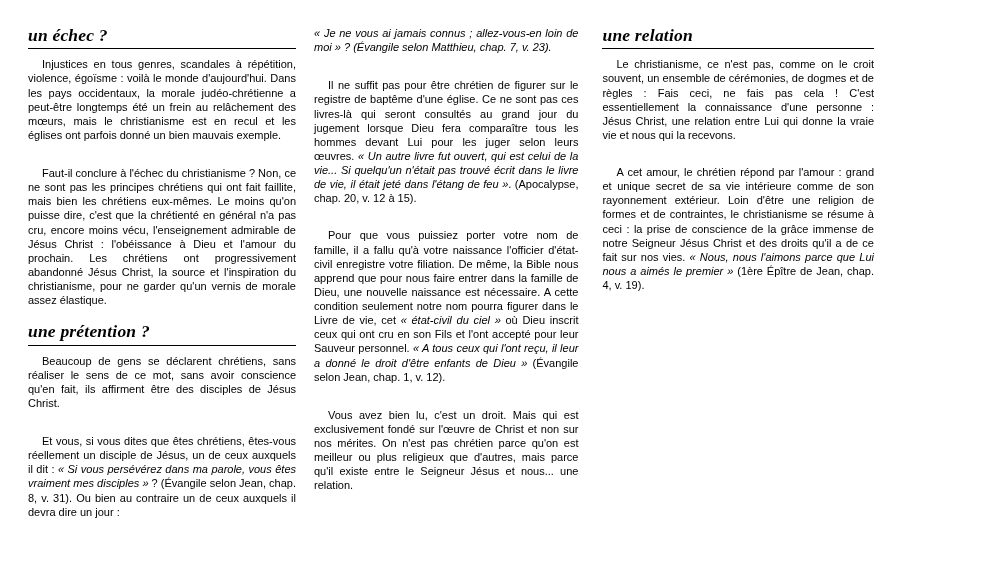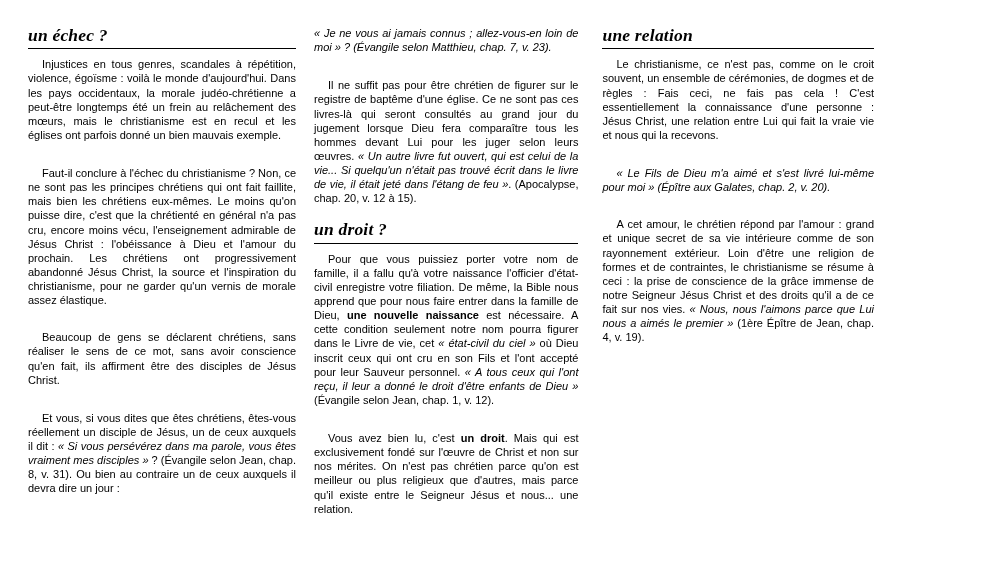--- a/index.html
+++ b/index.html
@@ -49,52 +49,51 @@
     margin: 0;
     padding: 0;
     text-align: justify;
     hyphens: none;
   }
   p.para + p.para { margin-top: 24px; }
   .first-para { margin-top: 8px !important; text-indent: 14px; }
   .indent { text-indent: 14px; }
   .sec-gap { height: 15px; }
   i, .it { font-style: italic; }
-  b, .bd { font-weight: bold; }
+  b, .bd { font-weight: normal; }
 </style>
 </head>
 <body>
 
 <div class="page">
 
   <div class="column col-1">
     <h2 class="heading">un échec ?</h2>
     <p class="para first-para">Injustices en tous genres, scandales à répétition, violence, égoïsme : voilà le monde d'aujourd'hui. Dans les pays occidentaux, la morale judéo-chrétienne a peut-être longtemps été un frein au relâchement des mœurs, mais le christianisme est en recul et les églises ont parfois donné un bien mauvais exemple.</p>
     <p class="para indent">Faut-il conclure à l'échec du christianisme ? Non, ce ne sont pas les principes chrétiens qui ont fait faillite, mais bien les chrétiens eux-mêmes. Le moins qu'on puisse dire, c'est que la chrétienté en général n'a pas cru, encore moins vécu, l'enseignement admirable de Jésus Christ : l'obéissance à Dieu et l'amour du prochain. Les chrétiens ont progressivement abandonné Jésus Christ, la source et l'inspiration du christianisme, pour ne garder qu'un vernis de morale assez élastique.</p>
 
     <div class="sec-gap"></div>
 
+    <h2 class="heading">une prétention ?</h2>
     <p class="para first-para">Beaucoup de gens se déclarent chrétiens, sans réaliser le sens de ce mot, sans avoir conscience qu'en fait, ils affirment être des disciples de Jésus Christ.</p>
     <p class="para indent">Et vous, si vous dites que êtes chrétiens, êtes-vous réellement un disciple de Jésus, un de ceux auxquels il dit : <i>« Si vous persévérez dans ma parole, vous êtes vraiment mes disciples »</i> ? (Évangile selon Jean, chap. 8, v. 31). Ou bien au contraire un de ceux auxquels il devra dire un jour :</p>
   </div>
 
   <div class="column col-2">
     <p class="para" style="font-style:italic"><i>« Je ne vous ai jamais connus ; allez-vous-en loin de moi »</i> ? (Évangile selon Matthieu, chap. 7, v. 23).</p>
     <p class="para indent">Il ne suffit pas pour être chrétien de figurer sur le registre de baptême d'une église. Ce ne sont pas ces livres-là qui seront consultés au grand jour du jugement lorsque Dieu fera comparaître tous les hommes devant Lui pour les juger selon leurs œuvres. <i>« Un autre livre fut ouvert, qui est celui de la vie... Si quelqu'un n'était pas trouvé écrit dans le livre de vie, il était jeté dans l'étang de feu »</i>. (Apocalypse, chap. 20, v. 12 à 15).</p>
 
     <div class="sec-gap"></div>
 
-    <h2 class="heading">un droit ?</h2>
     <p class="para first-para">Pour que vous puissiez porter votre nom de famille, il a fallu qu'à votre naissance l'officier d'état-civil enregistre votre filiation. De même, la Bible nous apprend que pour nous faire entrer dans la famille de Dieu, <b>une nouvelle naissance</b> est nécessaire. A cette condition seulement notre nom pourra figurer dans le Livre de vie, cet <i>« état-civil du ciel »</i> où Dieu inscrit ceux qui ont cru en son Fils et l'ont accepté pour leur Sauveur personnel. <i>« A tous ceux qui l'ont reçu, il leur a donné le droit d'être enfants de Dieu »</i> (Évangile selon Jean, chap. 1, v. 12).</p>
     <p class="para indent">Vous avez bien lu, c'est <b>un droit</b>. Mais qui est exclusivement fondé sur l'œuvre de Christ et non sur nos mérites. On n'est pas chrétien parce qu'on est meilleur ou plus religieux que d'autres, mais parce qu'il existe entre le Seigneur Jésus et nous... une relation.</p>
   </div>
 
   <div class="column col-3">
     <h2 class="heading">une relation</h2>
-    <p class="para first-para">Le christianisme, ce n'est pas, comme on le croit souvent, un ensemble de cérémonies, de dogmes et de règles : Fais ceci, ne fais pas cela ! C'est essentiellement la connaissance d'une personne : Jésus Christ, une relation entre Lui qui fait la vraie vie et nous qui la recevons.</p>
-    <p class="para indent" style="font-style:italic"><i>« Le Fils de Dieu m'a aimé et s'est livré lui-même pour moi »</i> (Épître aux Galates, chap. 2, v. 20).</p>
+    <p class="para first-para">Le christianisme, ce n'est pas, comme on le croit souvent, un ensemble de cérémonies, de dogmes et de règles : Fais ceci, ne fais pas cela ! C'est essentiellement la connaissance d'une personne : Jésus Christ, une relation entre Lui qui donne la vraie vie et nous qui la recevons.</p>
 
     <div class="sec-gap"></div>
 
     <p class="para first-para">A cet amour, le chrétien répond par l'amour : grand et unique secret de sa vie intérieure comme de son rayonnement extérieur. Loin d'être une religion de formes et de contraintes, le christianisme se résume à ceci : la prise de conscience de la grâce immense de notre Seigneur Jésus Christ et des droits qu'il a de ce fait sur nos vies. <i>« Nous, nous l'aimons parce que Lui nous a aimés le premier »</i> (1ère Épître de Jean, chap. 4, v. 19).</p>
   </div>
 
 </div>
 
 </body></html>

